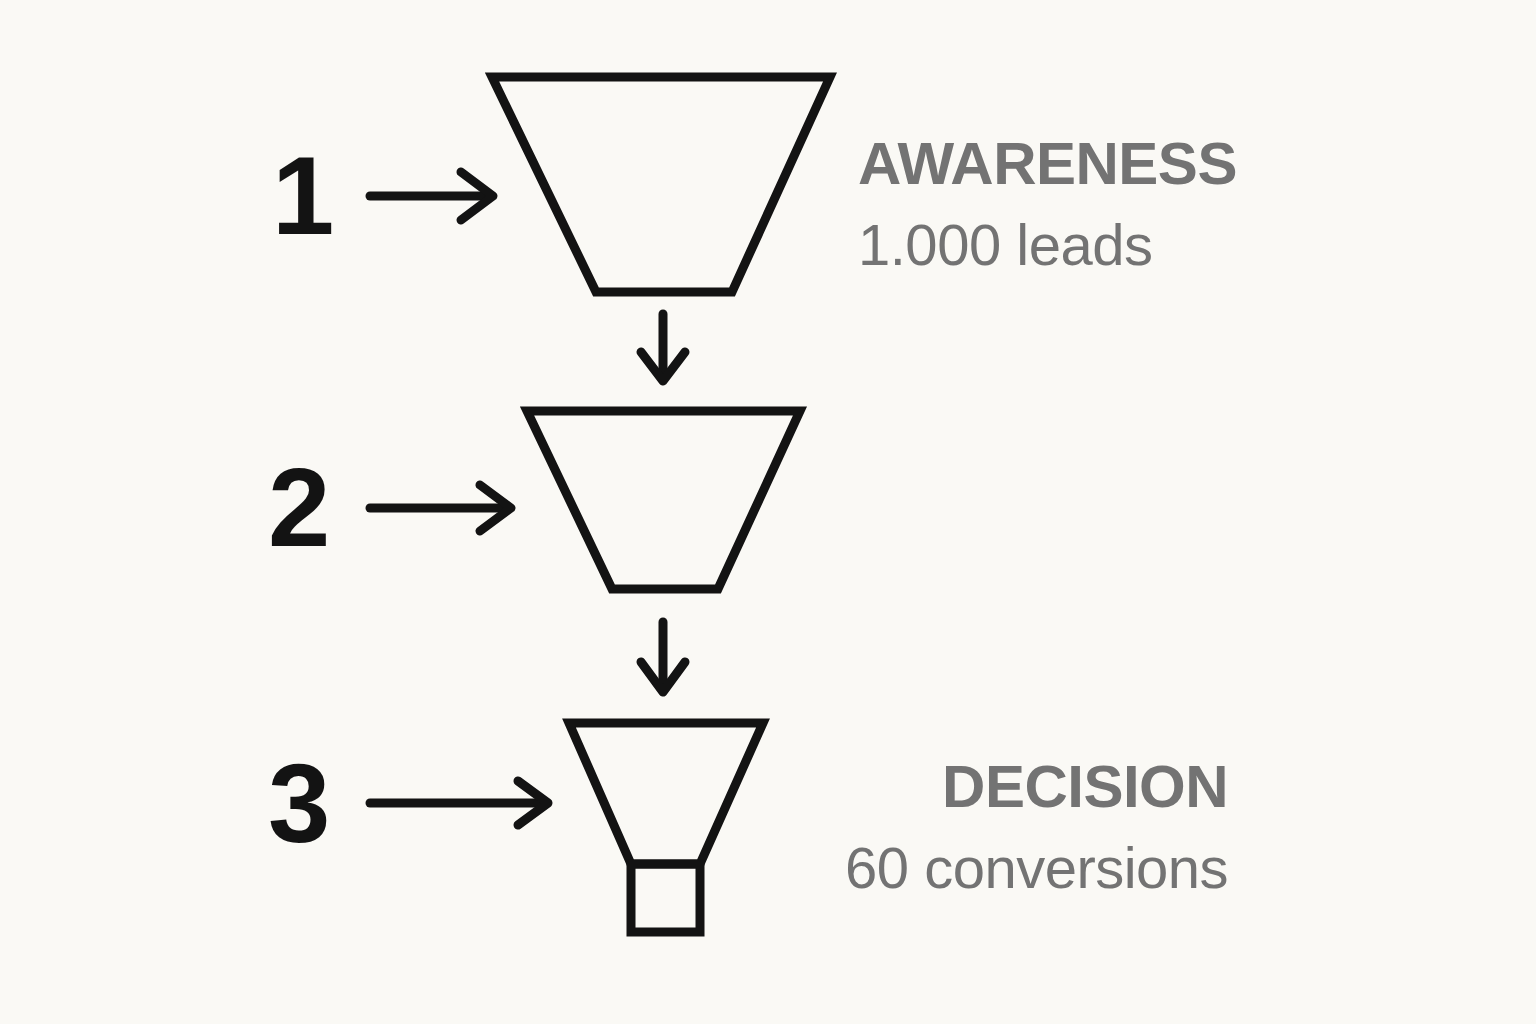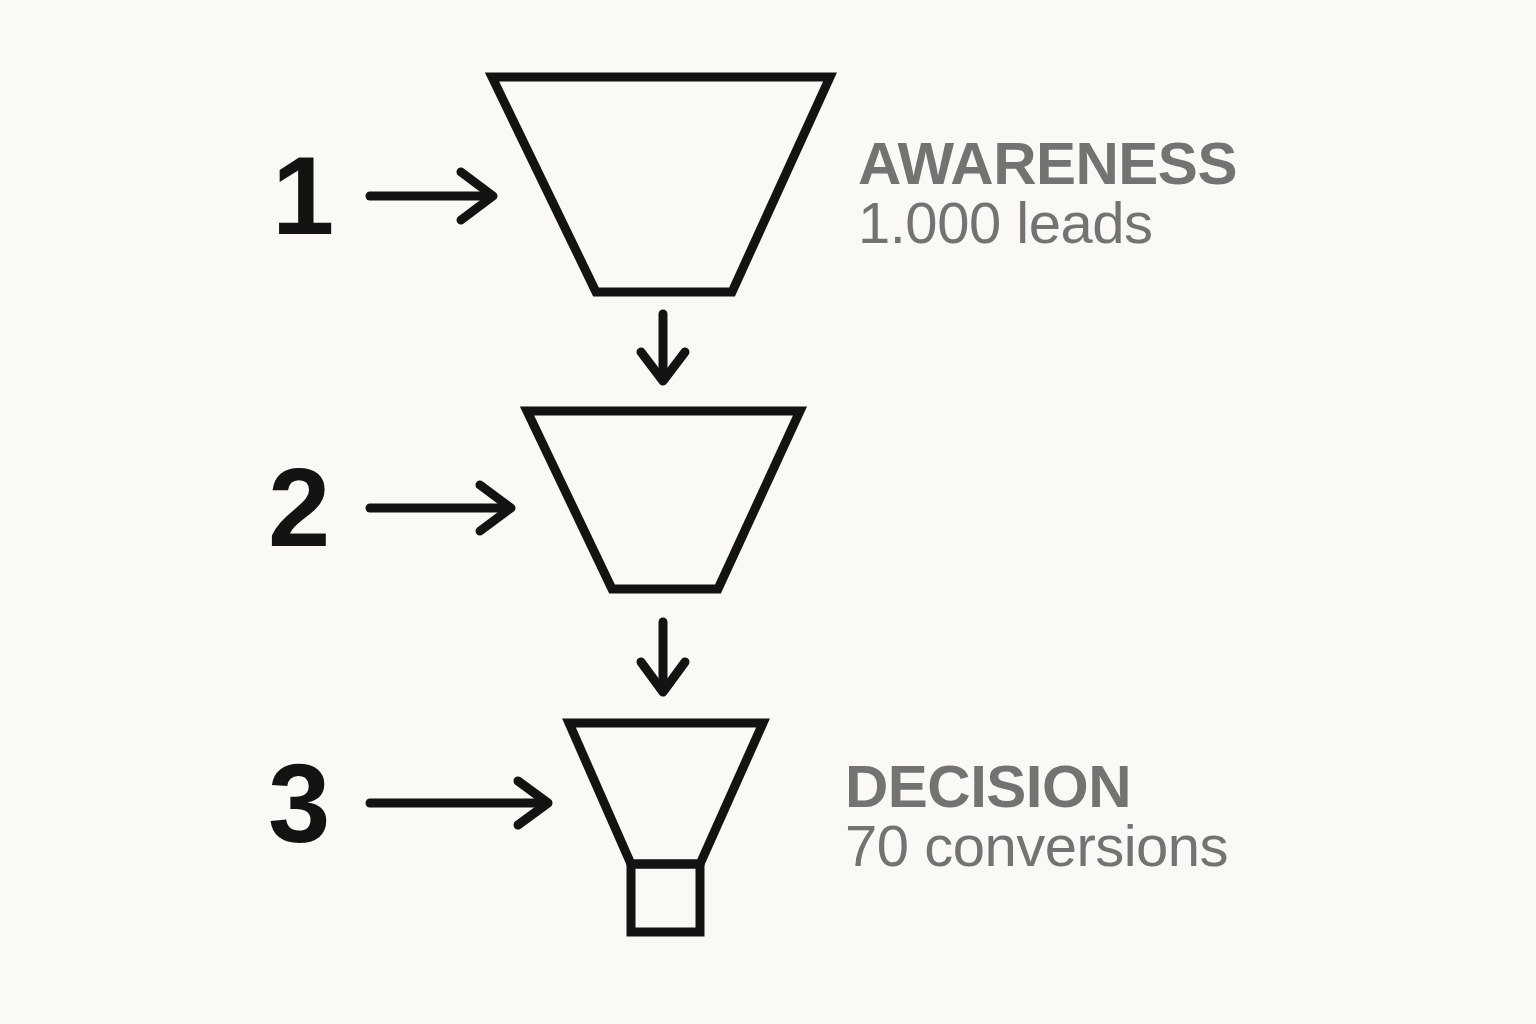--- a/index.html
+++ b/index.html
@@ -48,22 +48,22 @@
     position: absolute;
     color: #131313;
     font-weight: 700;
     font-size: 112px;
     line-height: 1.0;
     white-space: nowrap;
   }
   
   #label-block-1 { left: 858px; top: 134px; }
   #label-block-2 { left: 848px; top: 448px; }
-  #label-block-3 { left: 845px; top: 757px; }
-  .metric-row { }
+  #label-block-3 { left: 845px; top: 757px; text-align: right; }
+  .metric-row { margin-top: 22px; }
   
   #step-number-1 { left: 272px; top: 140px; }
   #step-number-2 { left: 268px; top: 452px; }
   #step-number-3 { left: 268px; top: 748px; }
 </style>
 </head>
 <body>
 
 <div id="canvas">
 
@@ -110,16 +110,16 @@
   <div class="step-number" id="step-number-3">3</div>
 
   <div class="stage-label" id="label-block-1">
     <div class="stage-title">AWARENESS</div>
     <div class="stage-metric metric-row">1.000 leads</div>
   </div>
 
 
   <div class="stage-label" id="label-block-3">
     <div class="stage-title">DECISION</div>
-    <div class="stage-metric metric-row">70 conversions</div>
+    <div class="stage-metric metric-row">60 conversions</div>
   </div>
 
 </div>
 
 </body></html>

